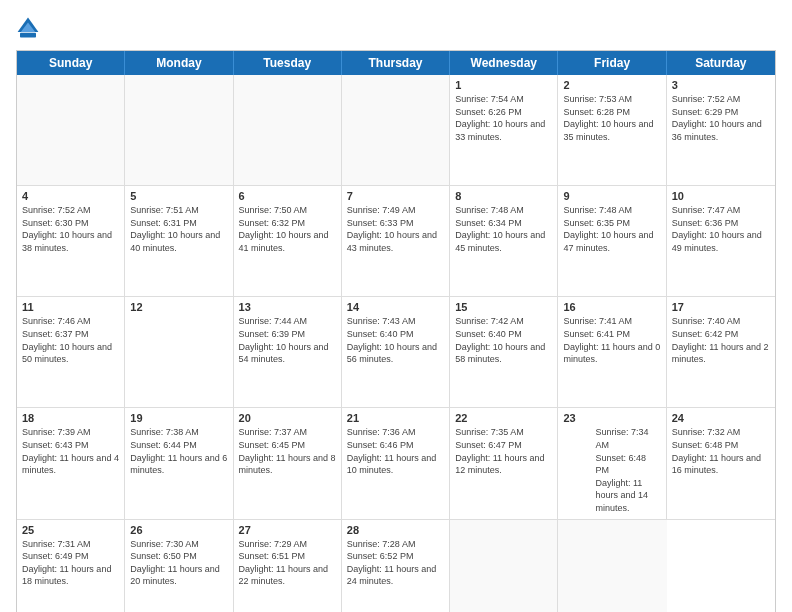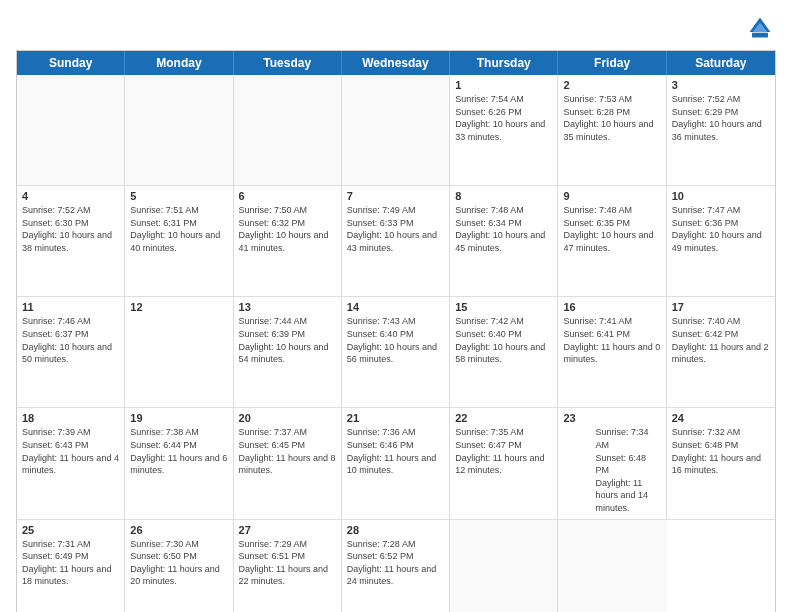--- a/index.html
+++ b/index.html
@@ -9,21 +9,20 @@
       width: 792px;
       height: 612px;
       overflow: hidden;
     }
     .page {
       width: 792px;
       height: 612px;
       padding: 16px 16px 10px 16px;
       display: flex;
       flex-direction: column;
-      align-items: flex-end;
     }
     .header {
       display: flex;
       justify-content: space-between;
       align-items: flex-start;
       margin-bottom: 10px;
     }
     .logo {
       display: flex;
       align-items: center;
@@ -128,22 +127,22 @@
       <div class="title-month"></div>
       <div class="title-location"></div>
     </div>
   </div>
 
   <div class="calendar">
     <div class="cal-header">
     <div class="cal-header-cell">Sunday</div>
         <div class="cal-header-cell">Monday</div>
         <div class="cal-header-cell">Tuesday</div>
+        <div class="cal-header-cell">Thursday</div>
         <div class="cal-header-cell">Wednesday</div>
-        <div class="cal-header-cell">Thursday</div>
         <div class="cal-header-cell">Friday</div>
         <div class="cal-header-cell">Saturday</div>
       </div>
     <div class="cal-body">
     <div class="cal-row">
           <div class="cal-cell empty"></div>
           <div class="cal-cell empty"></div>
           <div class="cal-cell empty"></div>
           <div class="cal-cell empty"></div>
           <div class="cal-cell">

